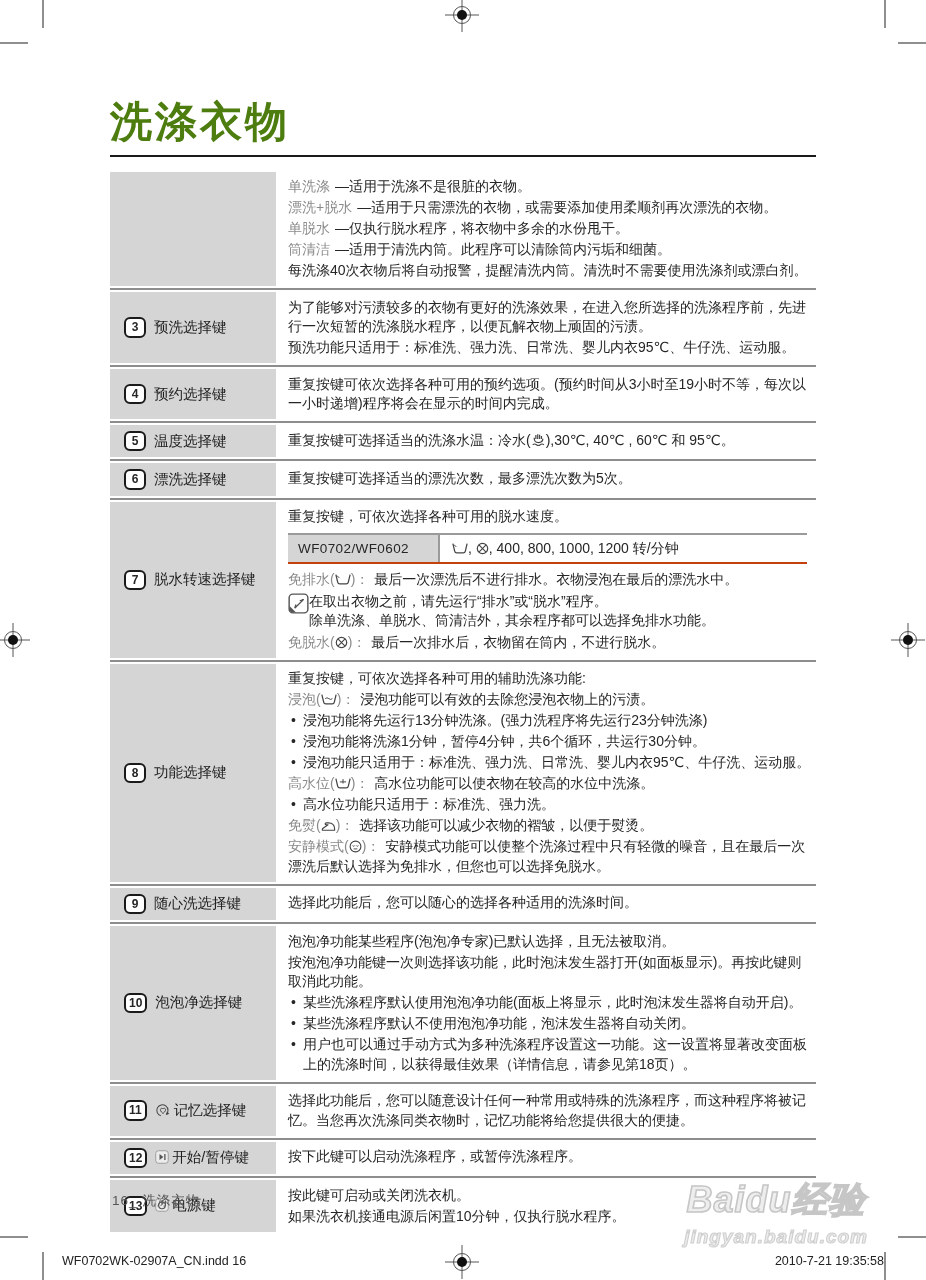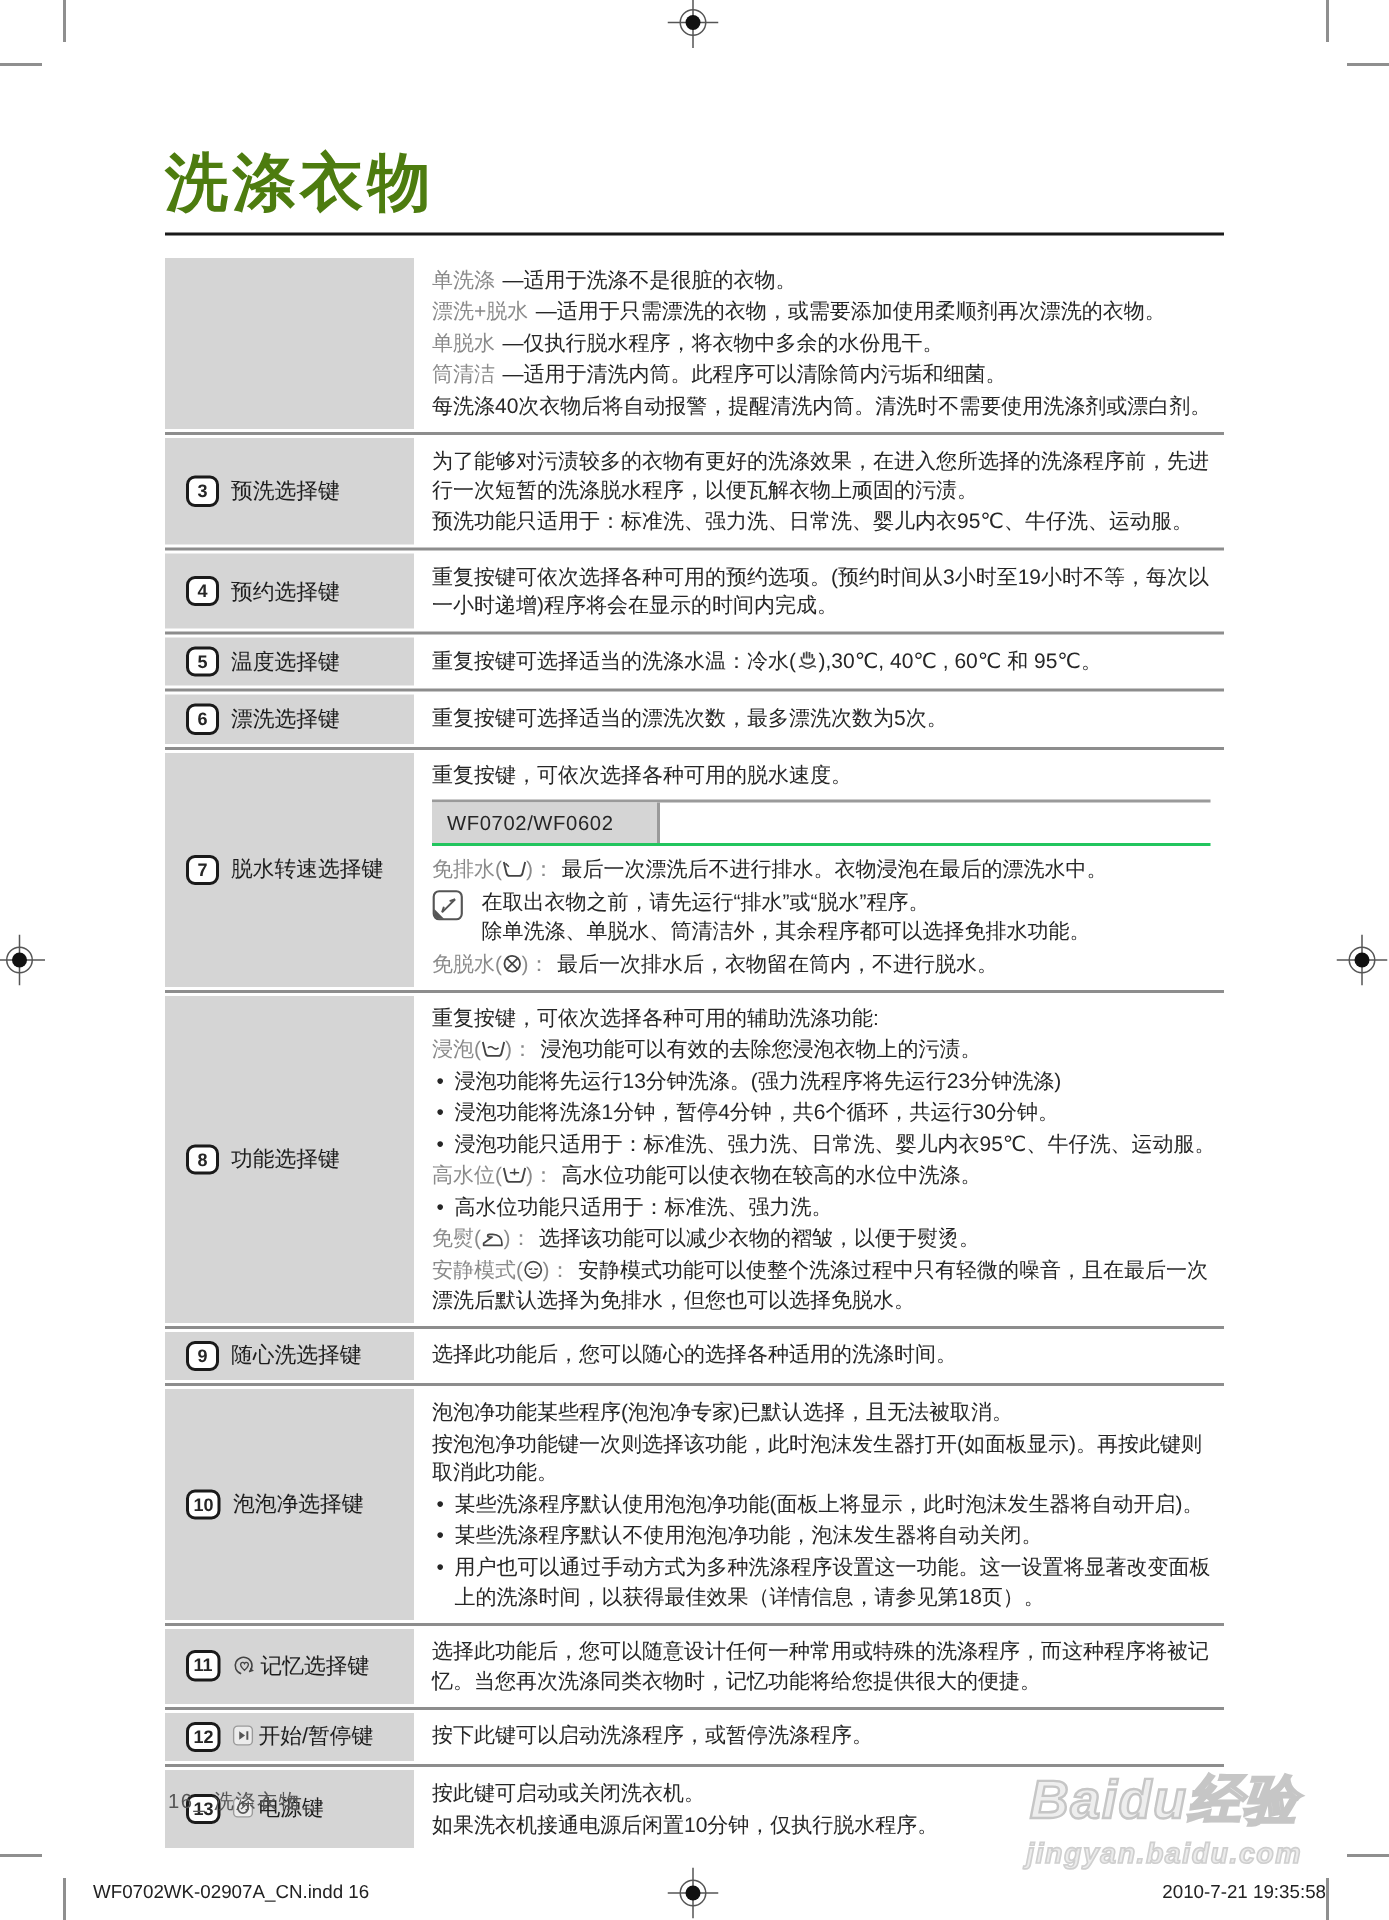--- a/index.html
+++ b/index.html
@@ -61,25 +61,25 @@
 
   .cell-right { flex: 1; padding: 4px 4px 4px 12px; font-size: 14px; line-height: 19.5px; }
 
   .para { margin: 1.5px 0; }
   .term { color: #8a8a8a; margin-right: 5px; }
   .bullet { position: relative; padding-left: 15px; }
   .bdot { position: absolute; left: 3px; top: 0; color: #262626; }
 
   .ic { display: inline-block; vertical-align: -2px; line-height: 0; }
 
-  .spec { display: flex; border-top: 2px solid #9a9a9a; border-bottom: 2px solid #22c55e; margin: 6px 0; width: 99%; }
+  .spec { display: flex; border-top: 2px solid #9a9a9a; border-bottom: 2px solid #c2410c; margin: 6px 0; width: 99%; }
   .spec-model { width: 152px; flex: none; background: #d5d5d5; border-right: 2px solid #9a9a9a; padding: 4px 10px; font-size: 13.5px; letter-spacing: .4px; }
   .spec-value { flex: 1; padding: 4px 12px; }
 
-  .note { display: flex; gap: 12px; margin: 2px 0; align-items: flex-start; }
+  .note { display: flex; gap: 0; margin: 2px 0; align-items: flex-start; }
   .note-ic { flex: none; margin-top: 1px; }
   .note-lines { flex: 1; }
 
   
   .footer-label { position: absolute; left: 112px; top: 1192px; font-size: 13.5px; color: #555; letter-spacing: 1px; }
   .print-left  { position: absolute; left: 62px;  top: 1254px; font-size: 12.5px; color: #222; }
   .print-right { position: absolute; right: 42px; top: 1254px; font-size: 12.5px; color: #222; }
 
   
   .watermark { position: absolute; right: 58px; top: 1176px; text-align: center; pointer-events: none; }
@@ -179,20 +179,27 @@
       </div>
       <div class="row">
         <div class="cell-left">
           <span class="badge">7</span>
           <span class="row-label">脱水转速选择键</span>
         </div>
         <div class="cell-right">
           <div class="para"><span class="txt">重复按键，可依次选择各种可用的脱水速度。</span></div>
           <div class="spec">
             <div class="spec-model">WF0702/WF0602</div>
+            <div class="spec-value"><span class="ic"><svg viewBox="0 0 18 14" width="16" height="13">
+                  <path d="M1,1.5 L3,10 a2.5,2.5 0 0 0 2.4,2 h7.2 a2.5,2.5 0 0 0 2.4,-2 L17,1.5" fill="none" stroke="#444" stroke-width="1.4"></path>
+                  <path d="M2.2,2.6 l2.6,2.6" stroke="#444" stroke-width="1.1"></path>
+                </svg></span>, <span class="ic"><svg viewBox="0 0 14 14" width="13" height="13">
+                  <circle cx="7" cy="7" r="5.6" fill="none" stroke="#444" stroke-width="1.3"></circle>
+                  <path d="M3.2,3.2 L10.8,10.8 M10.8,3.2 L3.2,10.8" stroke="#444" stroke-width="1.2" fill="none"></path>
+                </svg></span>, 400, 800, 1000, 1200  转/分钟</div>
           </div>
           <div class="para"><span class="term">免排水(<span class="ic"><svg viewBox="0 0 18 14" width="16" height="13">
                   <path d="M1,1.5 L3,10 a2.5,2.5 0 0 0 2.4,2 h7.2 a2.5,2.5 0 0 0 2.4,-2 L17,1.5" fill="none" stroke="#444" stroke-width="1.4"></path>
                   <path d="M2.2,2.6 l2.6,2.6" stroke="#444" stroke-width="1.1"></path>
                 </svg></span>)：</span><span class="txt">最后一次漂洗后不进行排水。衣物浸泡在最后的漂洗水中。</span></div>
           <div class="note">
             <span class="ic note-ic"><svg viewBox="0 0 22 22" width="21" height="21">
                 <rect x="1.2" y="1.2" width="19.6" height="19.6" rx="3.8" fill="#fff" stroke="#555" stroke-width="1.5"></rect>
                 <path d="M1.6,13.6 L8.4,20.4 H5 a3.6,3.6 0 0 1 -3.4,-3.4 z" fill="#555"></path>
                 <path d="M7,16 L16.2,6.8 M7,16 l1.3,-3.9 M16.2,6.8 l-3.9,1.3" stroke="#555" stroke-width="1.3" fill="none"></path>

